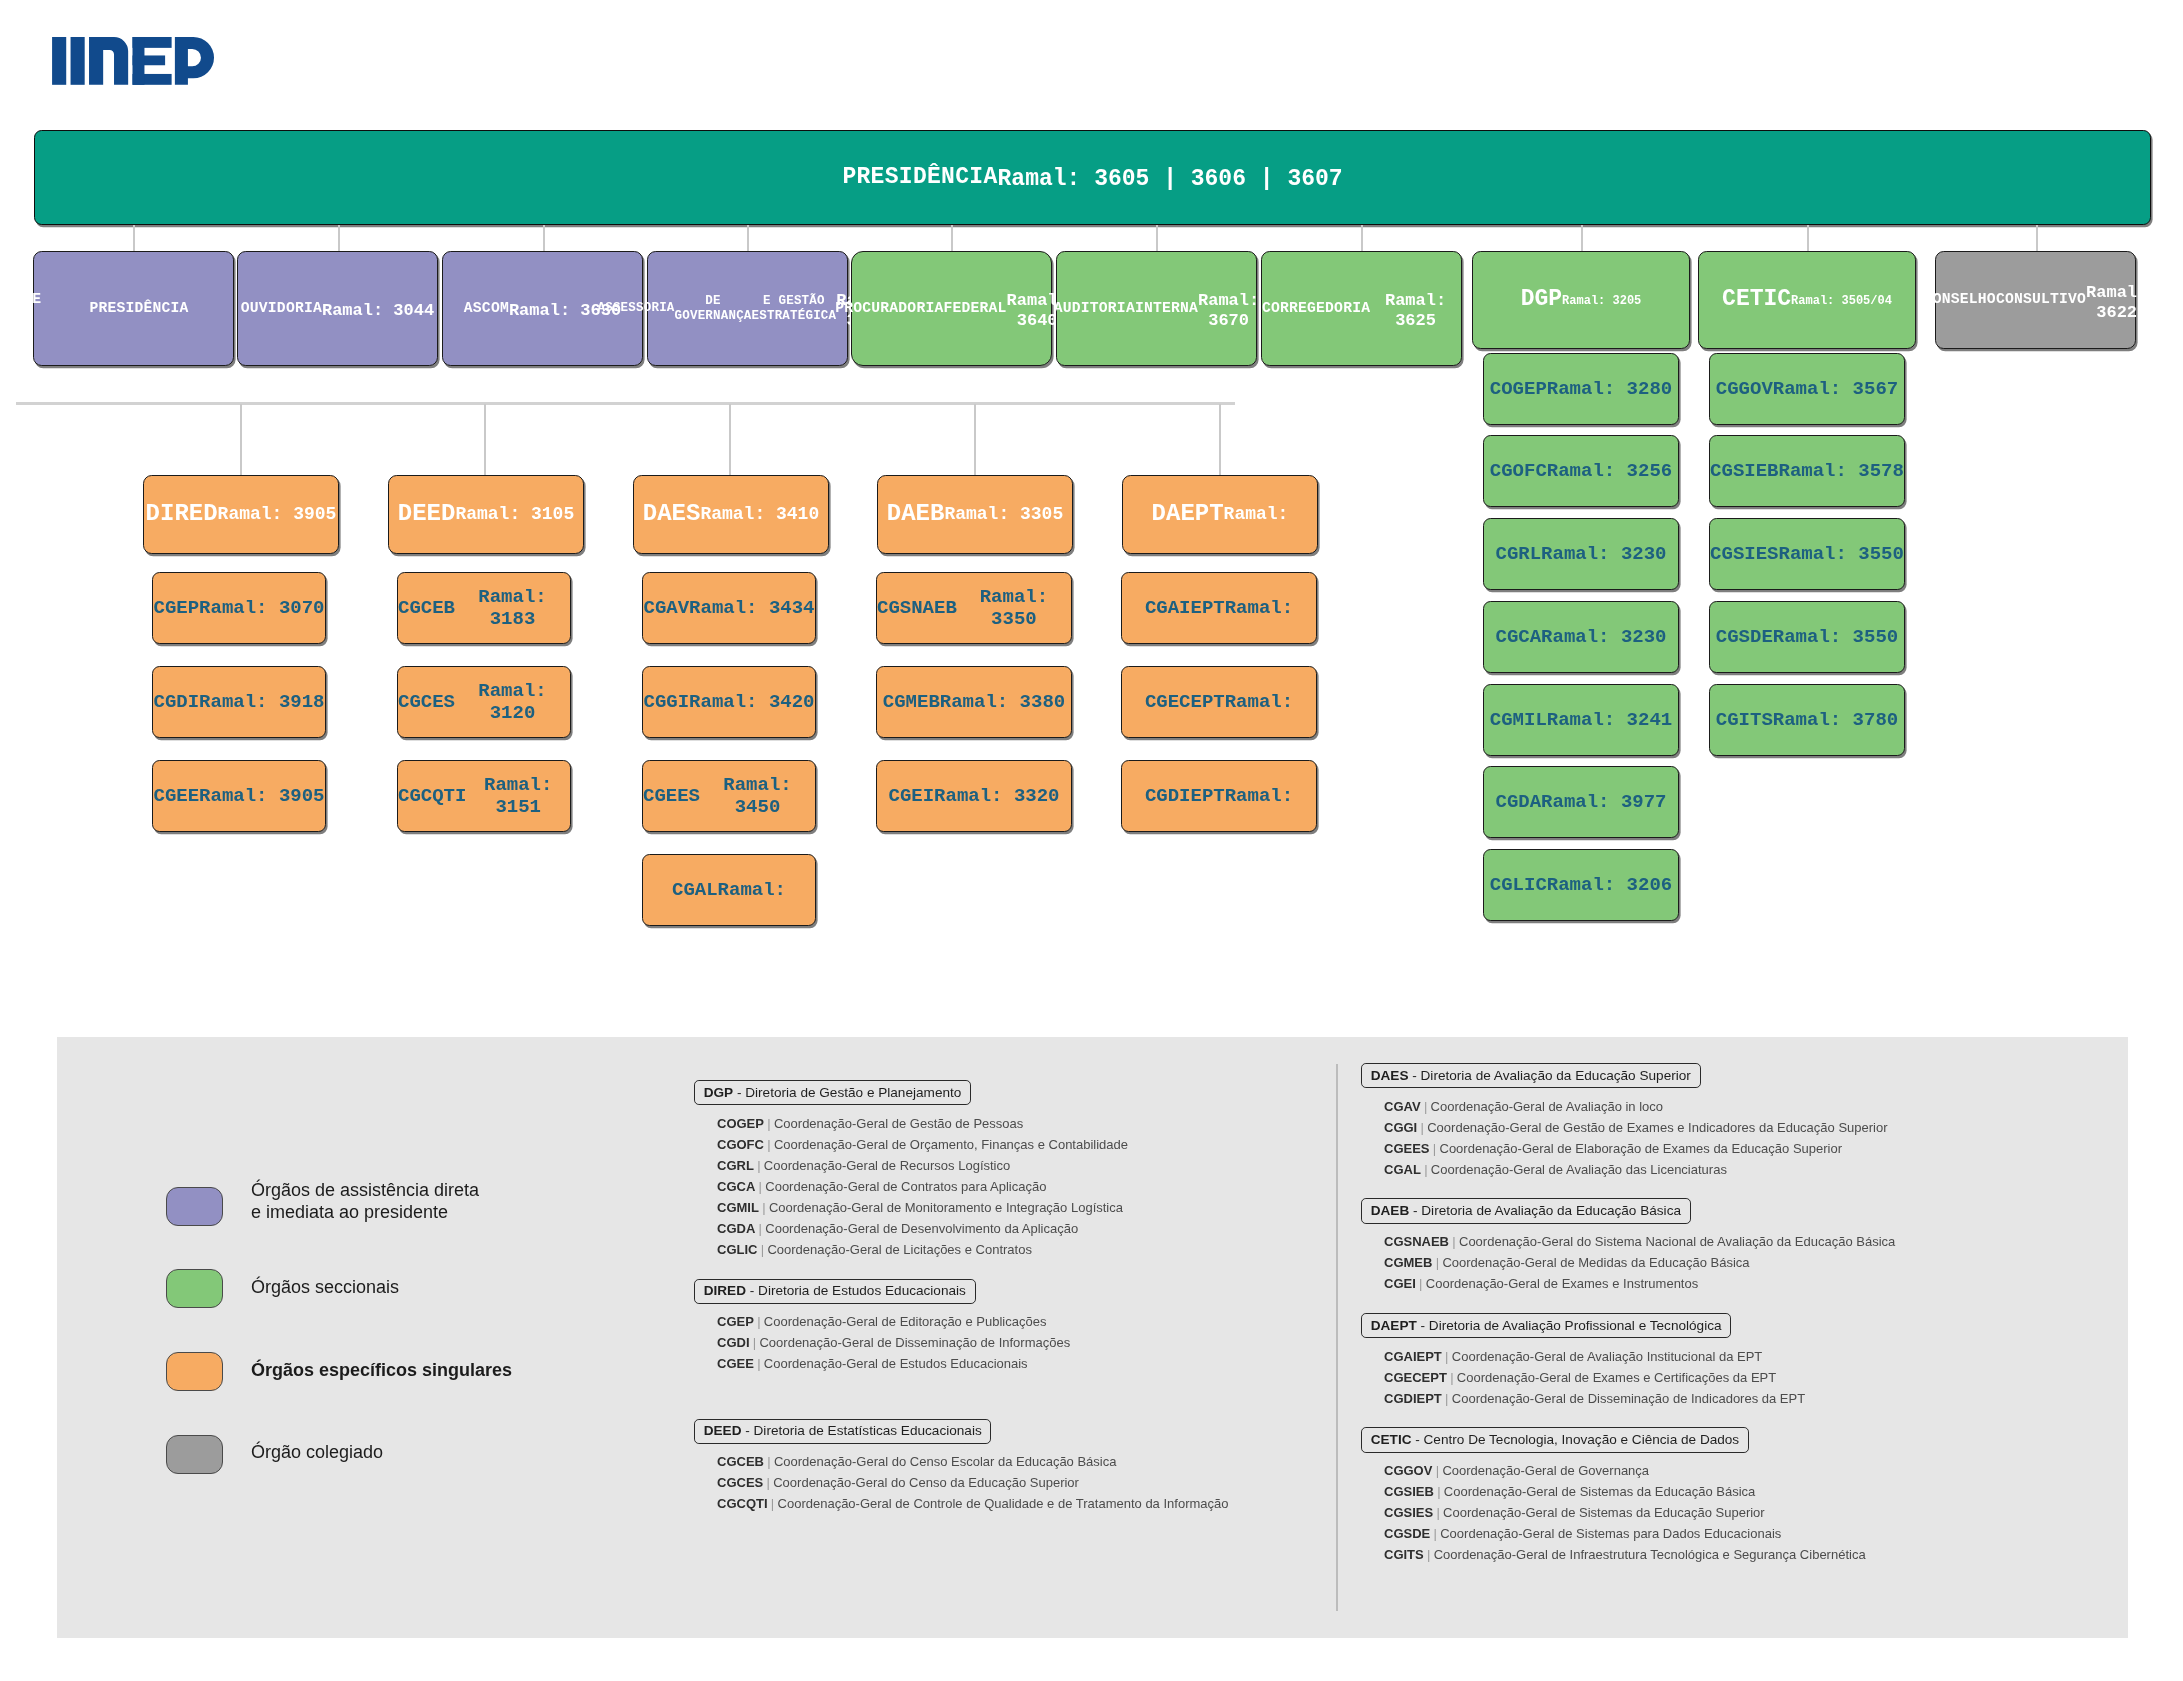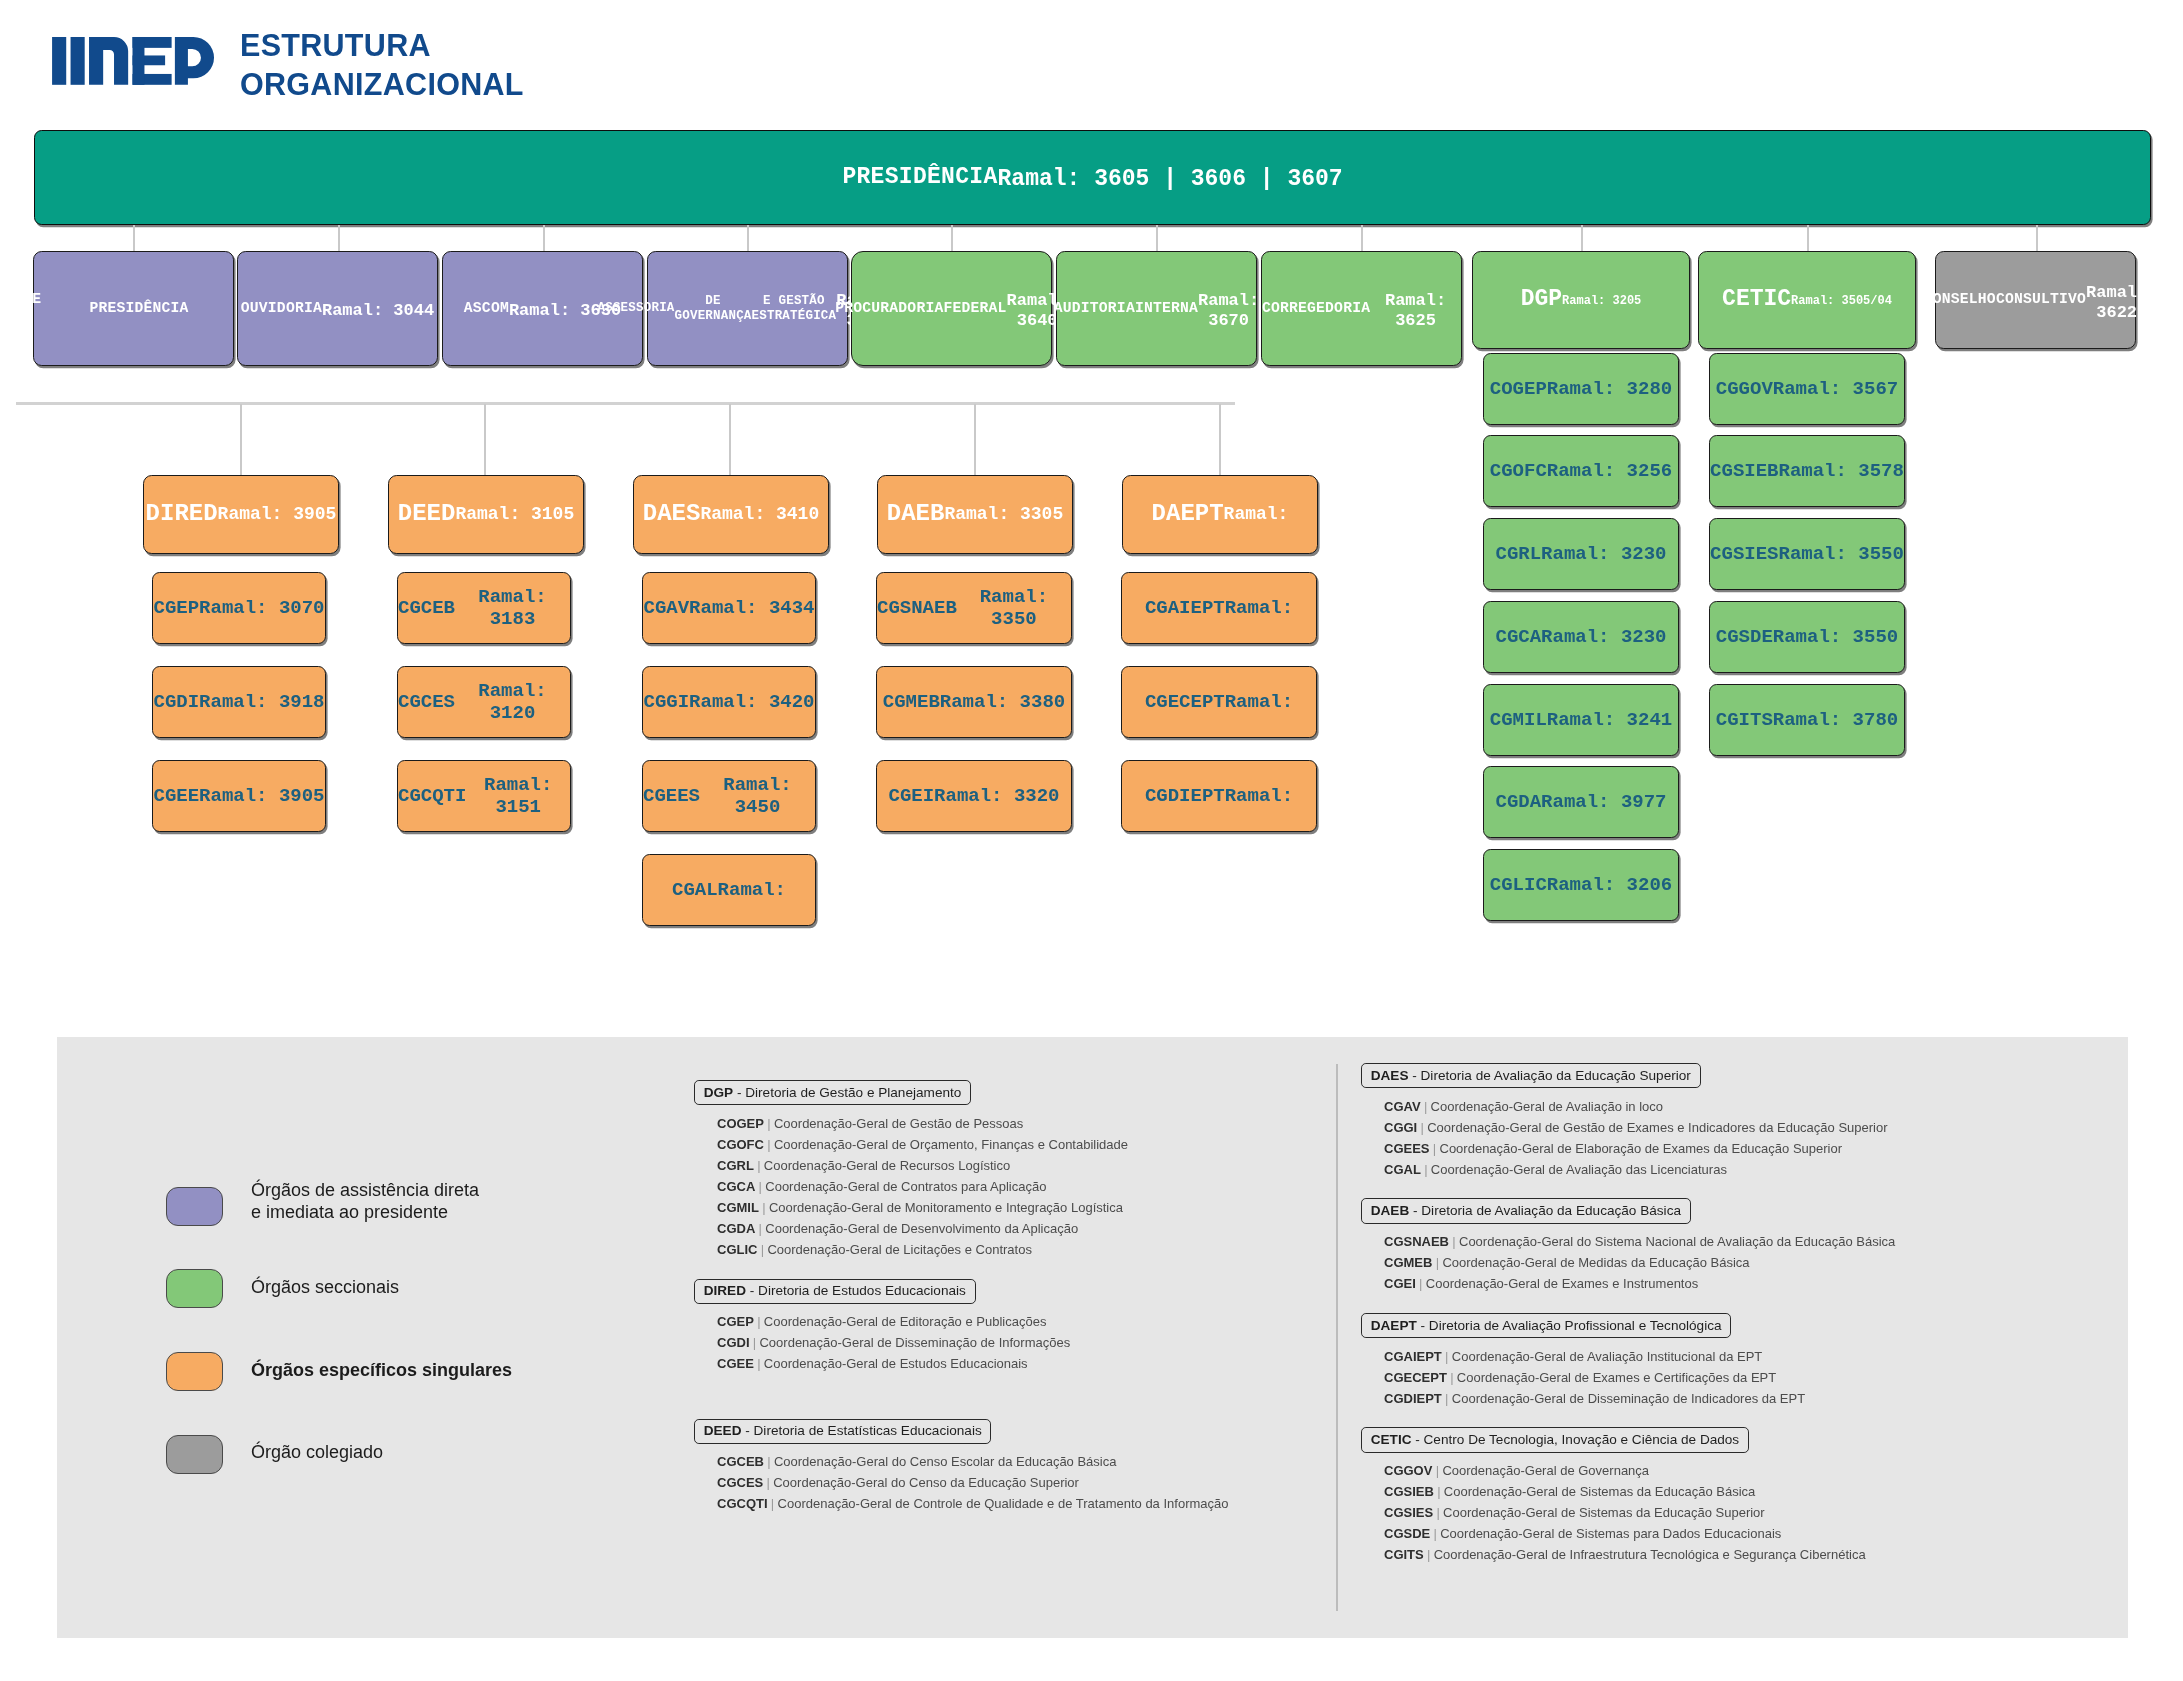--- a/index.html
+++ b/index.html
@@ -126,24 +126,20 @@
       <rect x="2" y="22" width="26" height="88"></rect>
       <rect x="36" y="22" width="26" height="88"></rect>
       <path d="M70 22 h46 a26 26 0 0 1 26 26 v62 h-26 V54 a8 8 0 0 0 -8 -8 h-12 v64 H70 Z"></path>
       <rect x="150" y="22" width="72" height="20"></rect>
       <rect x="150" y="56" width="60" height="18"></rect>
       <rect x="150" y="90" width="72" height="20"></rect>
       <rect x="150" y="22" width="22" height="88"></rect>
       <path d="M228 22 h34 a38 38 0 0 1 0 76 h-10 v12 h-24 Z M252 44 v32 h8 a16 16 0 0 0 0 -32 Z"></path>
     </g>
   </svg>
-  <div class="title">
-    <span>ESTRUTURA</span>
-    <span class="l2">ORGANIZACIONAL</span>
-  </div>
 </div>
 
 <div id="chart-area">
 
   <div class="box teal white-txt" id="presidencia">
     <span class="nm">PRESIDÊNCIA</span>
     <span class="rm">Ramal: 3605 | 3606 | 3607</span>
   </div>
 
   <div class="vline" style="left:133px;  top:225px; height:27px;"></div>

